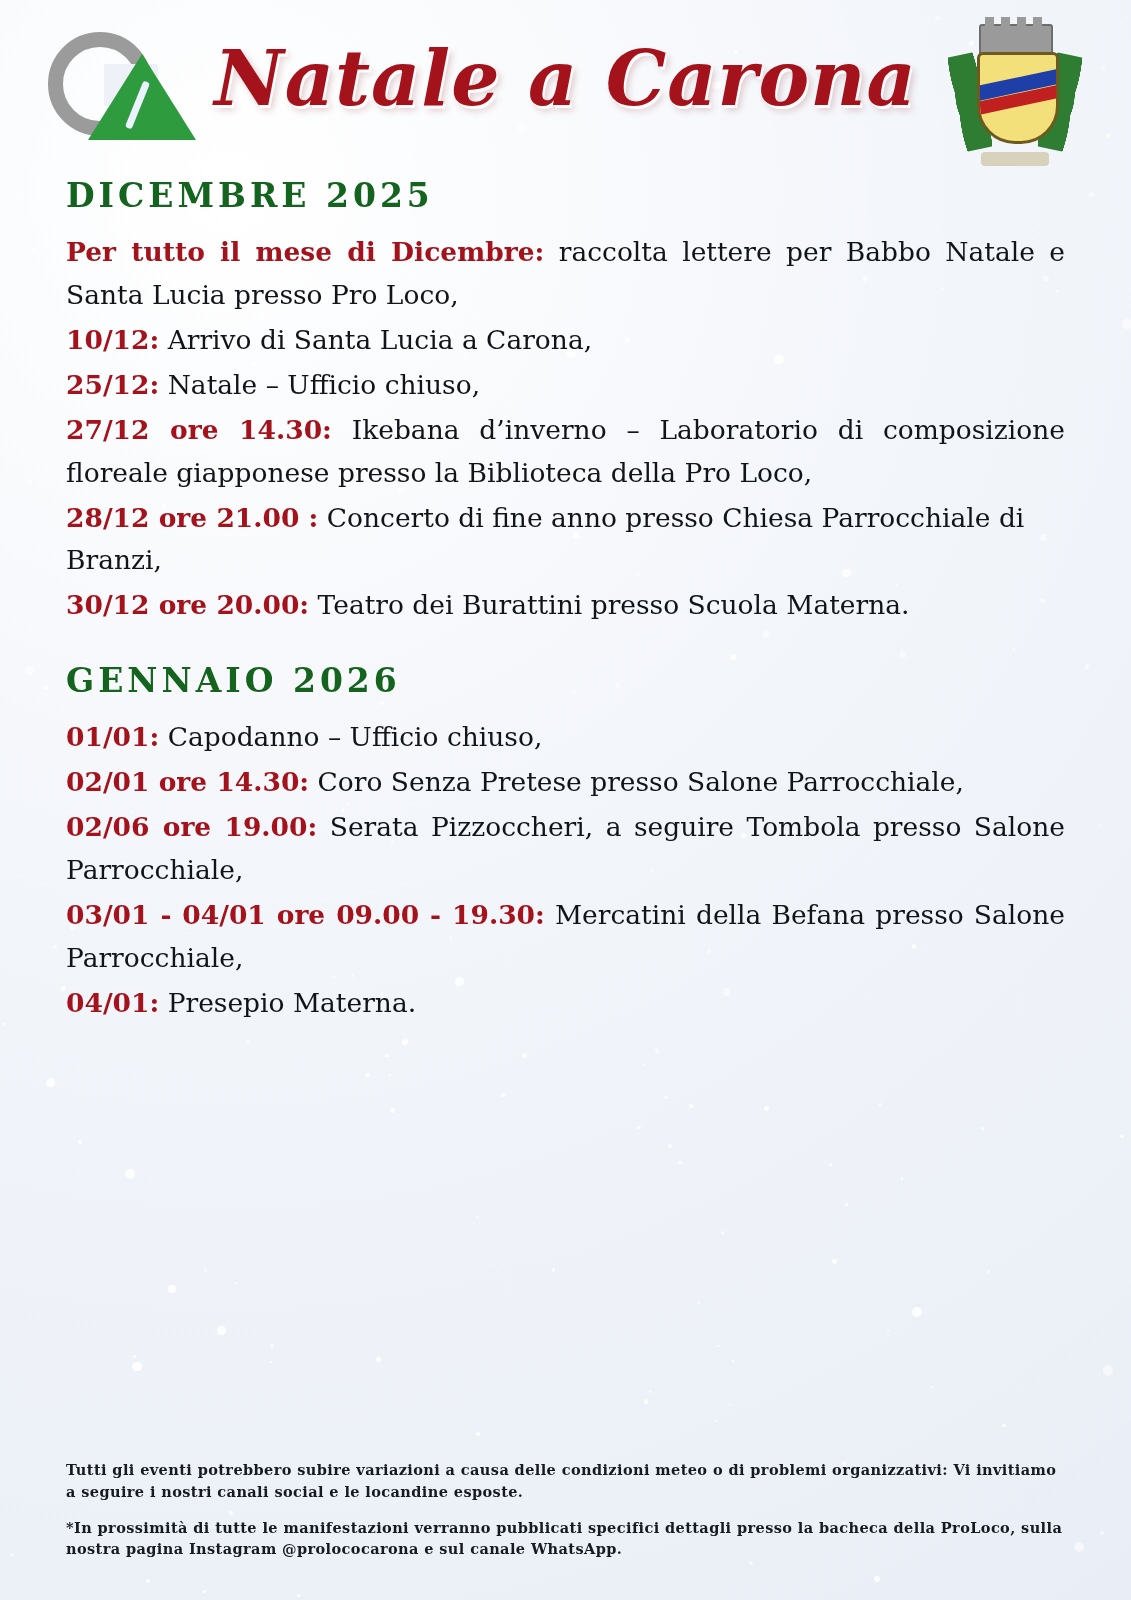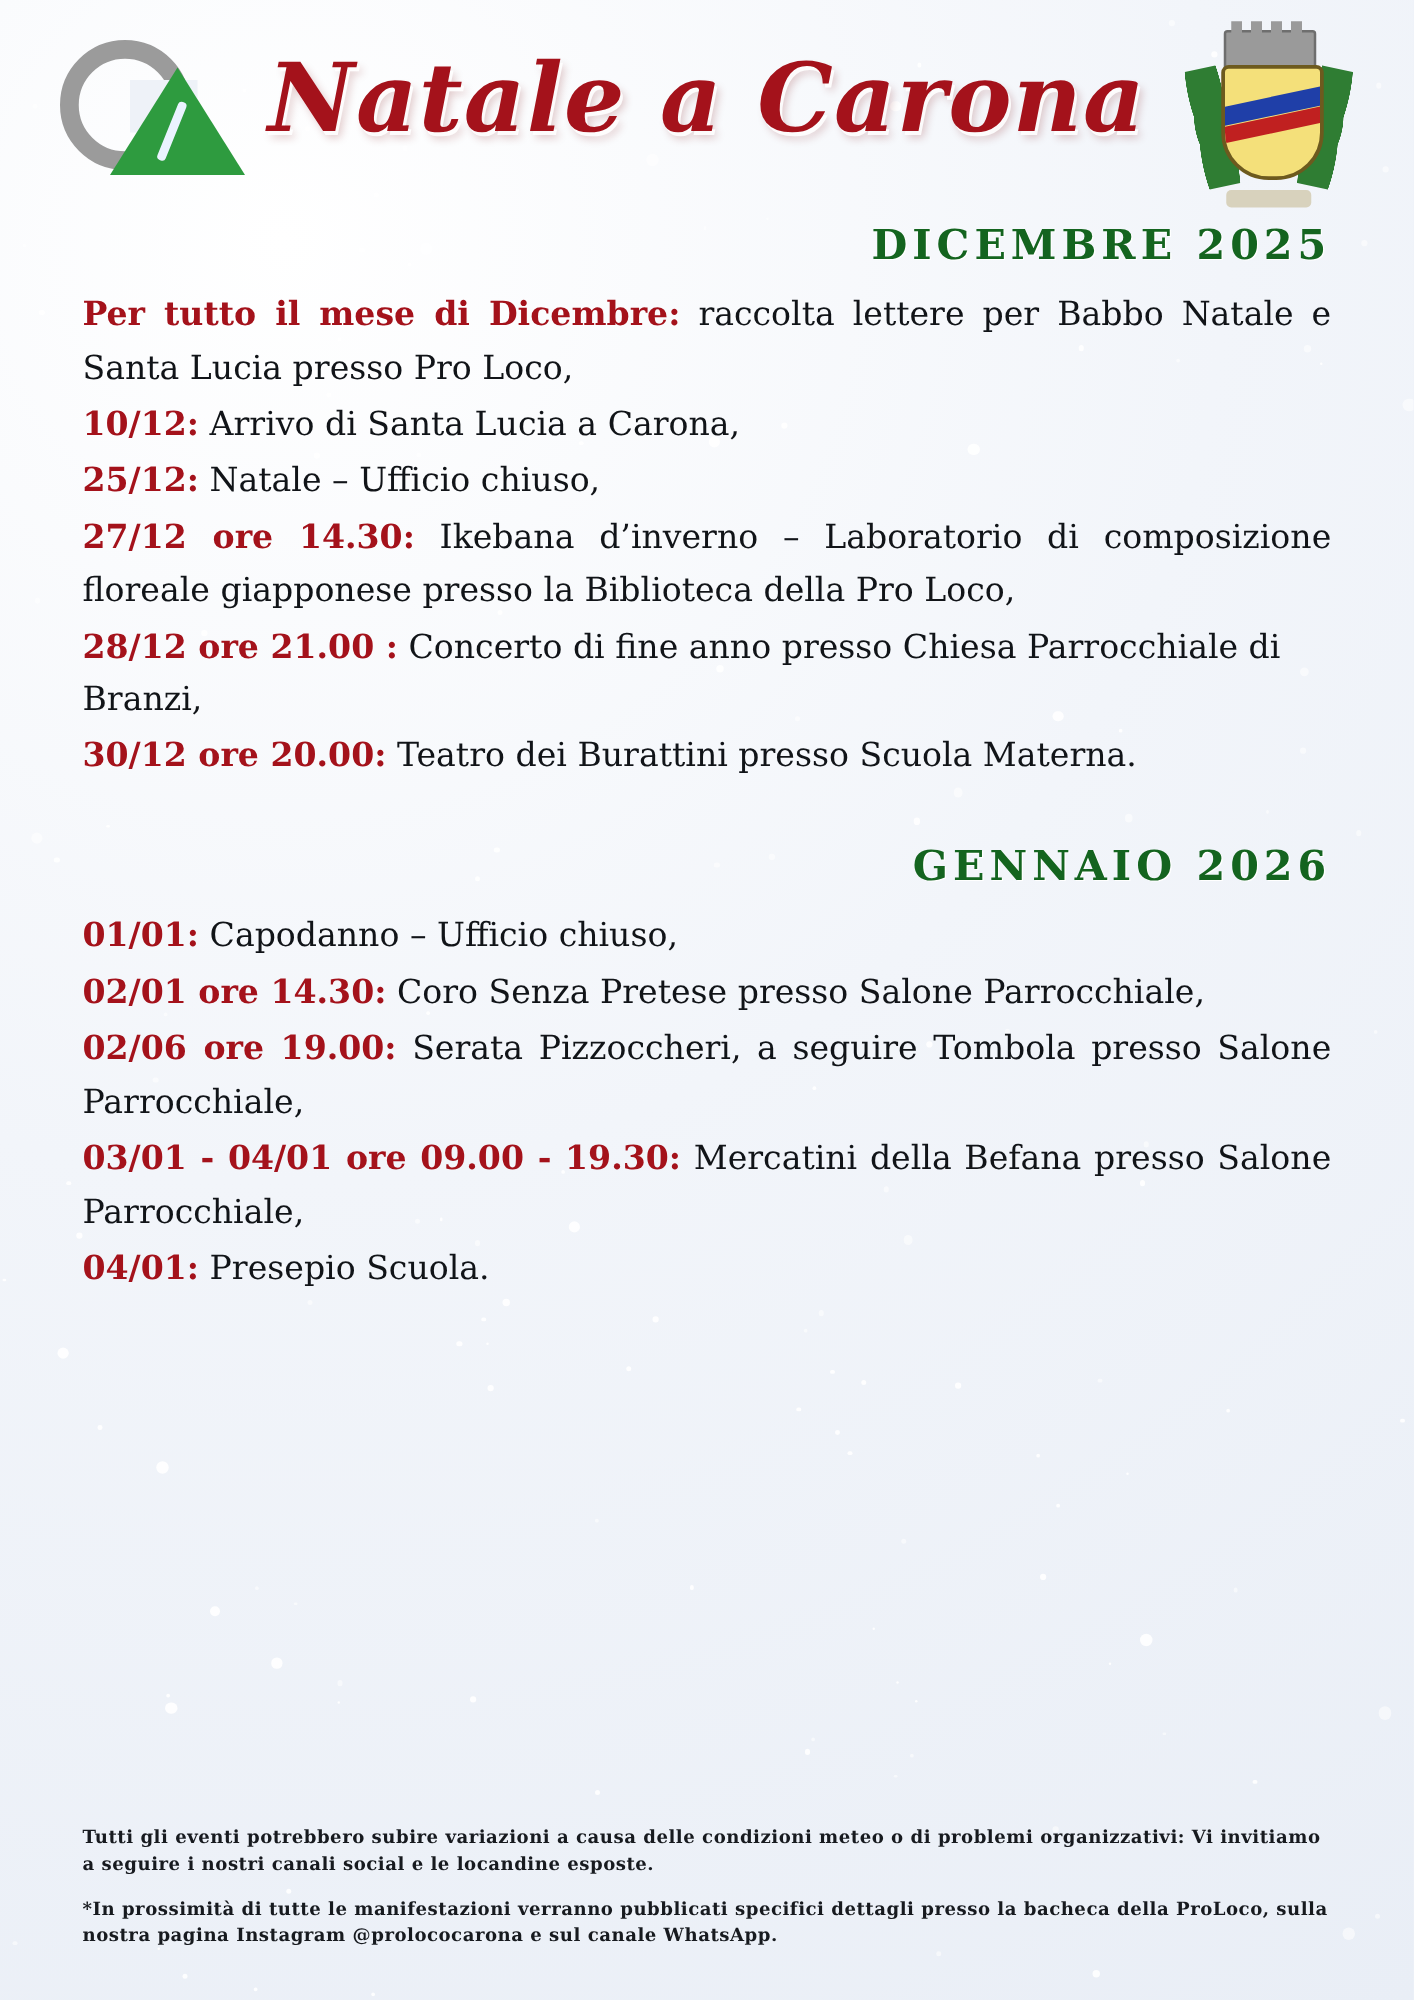--- a/index.html
+++ b/index.html
@@ -158,30 +158,30 @@
     border: 2px solid #8d8straight;
     border-radius: 4px;
   }
 
   
   .content {
     position: relative;
     padding: 0 66px;
   }
   .month-heading {
-    text-align: right;
+    text-align: left;
     font-family: "DejaVu Serif", serif;
     font-weight: bold;
     font-size: 33px;
     letter-spacing: 4px;
     color: #14641f;
     text-shadow: 1px 1px 0 rgba(255,255,255,.95);
     margin: 6px 0 16px 0;
   }
-  .month-heading.jan { margin-top: 46px; }
+  .month-heading.jan { margin-top: 34px; }
 
   .entry {
     font-family: "DejaVu Serif", serif;
     font-size: 26.5px;
     line-height: 1.62;
     color: #111418;
     margin: 0 0 2px 0;
     text-align: justify;
     text-justify: inter-word;
   }
@@ -419,21 +419,21 @@
     <p class="entry">
       <span class="lbl">02/01 ore 14.30:</span><span> Coro Senza Pretese presso Salone Parrocchiale,</span>
     </p>
     <p class="entry">
       <span class="lbl">02/06 ore 19.00:</span><span> Serata Pizzoccheri, a seguire Tombola presso Salone Parrocchiale,</span>
     </p>
     <p class="entry">
       <span class="lbl">03/01 - 04/01 ore 09.00 - 19.30:</span><span> Mercatini della Befana presso Salone Parrocchiale,</span>
     </p>
     <p class="entry left">
-      <span class="lbl">04/01:</span><span> Presepio Scuola.</span>
+      <span class="lbl">04/01:</span><span> Presepio Materna.</span>
     </p>
   </div>
 
   <div class="notes">
     <p class="note">Tutti gli eventi potrebbero subire variazioni a causa delle condizioni meteo o di problemi organizzativi: Vi invitiamo a seguire i nostri canali social e le locandine esposte.</p>
     <p class="note">*In prossimità di tutte le manifestazioni verranno pubblicati specifici dettagli presso la bacheca della ProLoco, sulla nostra pagina Instagram @prolococarona e sul canale WhatsApp.</p>
   </div>
 
 </div>
 

